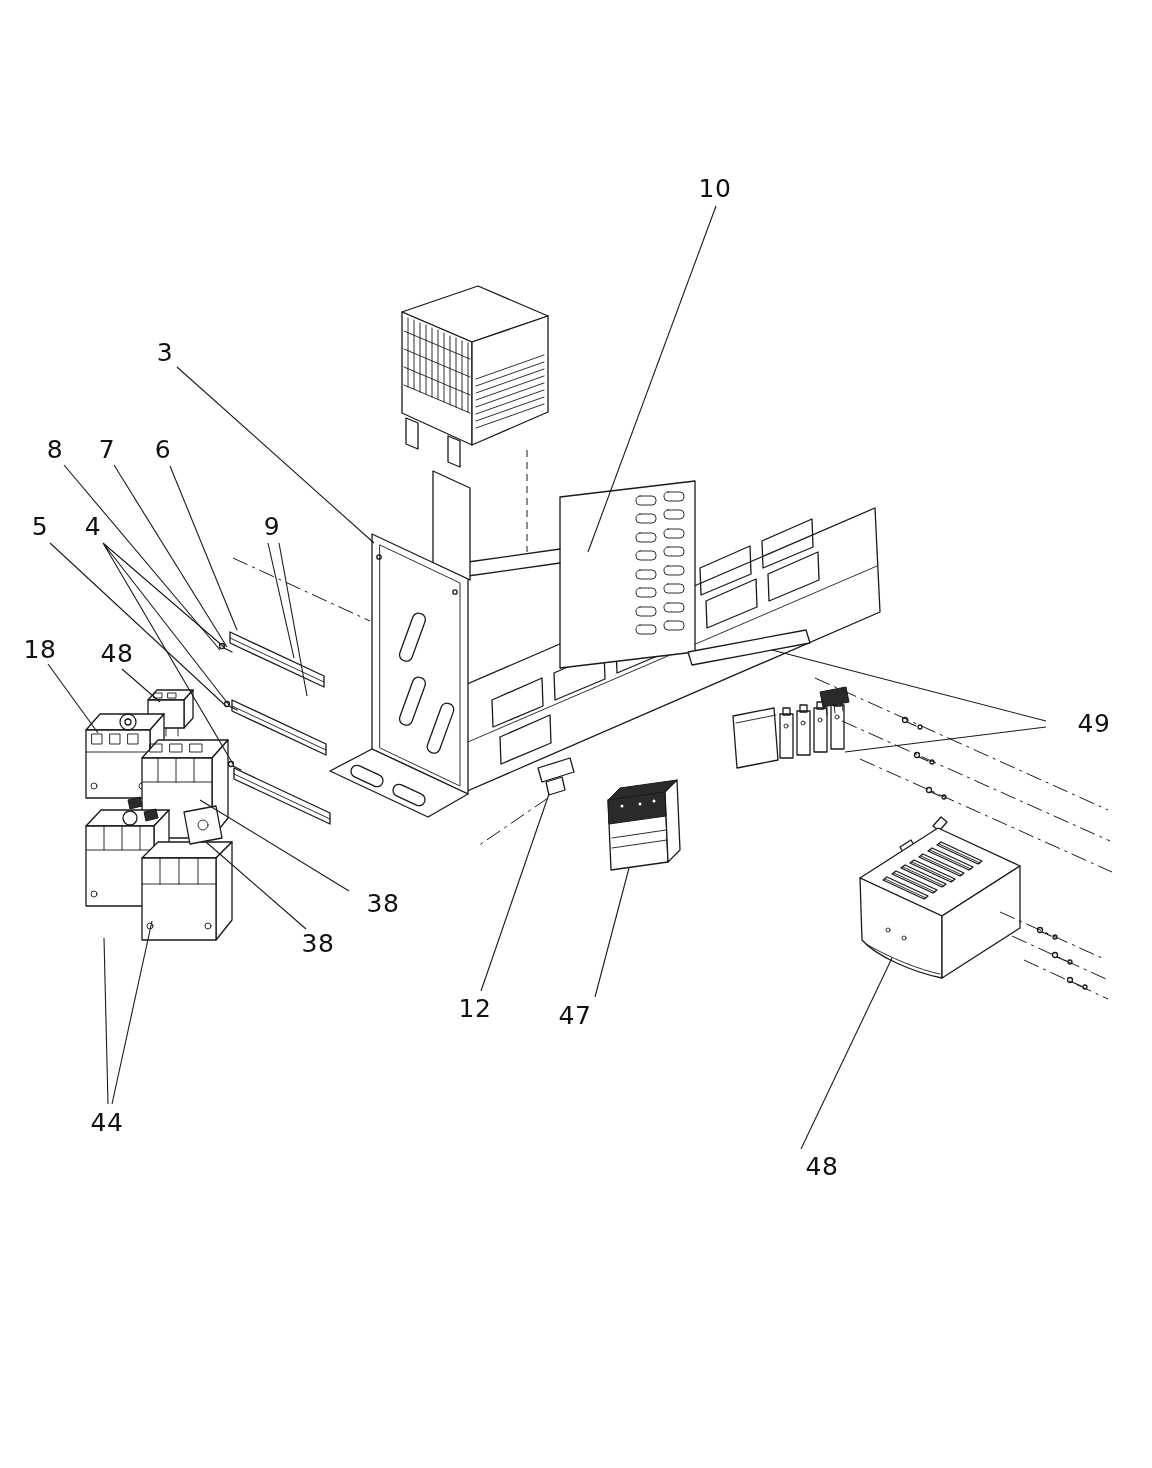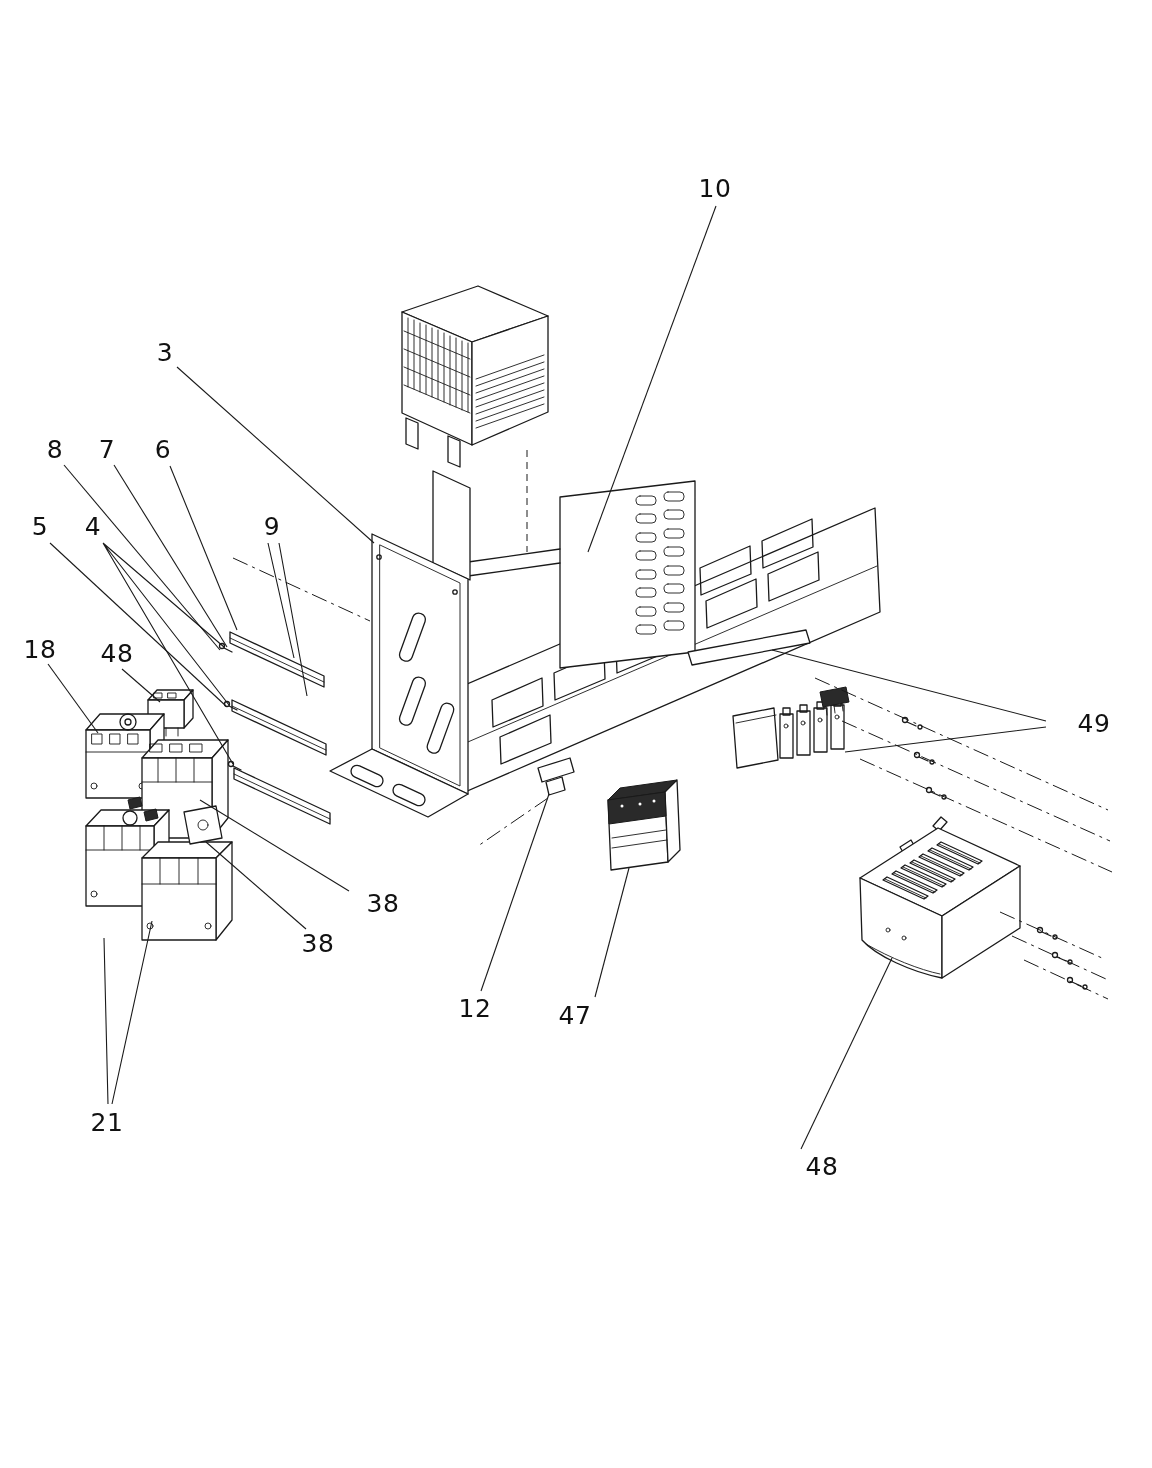--- a/index.html
+++ b/index.html
@@ -297,19 +297,19 @@
   <div class="callout" style="left:55px;top:449px">8</div>
   <div class="callout" style="left:107px;top:449px">7</div>
   <div class="callout" style="left:163px;top:449px">6</div>
   <div class="callout" style="left:40px;top:526px">5</div>
   <div class="callout" style="left:93px;top:526px">4</div>
   <div class="callout" style="left:272px;top:526px">9</div>
   <div class="callout" style="left:40px;top:649px">18</div>
   <div class="callout" style="left:117px;top:653px">48</div>
   <div class="callout" style="left:383px;top:903px">38</div>
   <div class="callout" style="left:318px;top:943px">38</div>
-  <div class="callout" style="left:107px;top:1122px">21</div>
+  <div class="callout" style="left:107px;top:1122px">44</div>
   <div class="callout" style="left:475px;top:1008px">12</div>
   <div class="callout" style="left:575px;top:1015px">47</div>
   <div class="callout" style="left:822px;top:1166px">48</div>
   <div class="callout" style="left:1094px;top:723px">49</div>
 
 </div>
 
 </body></html>

